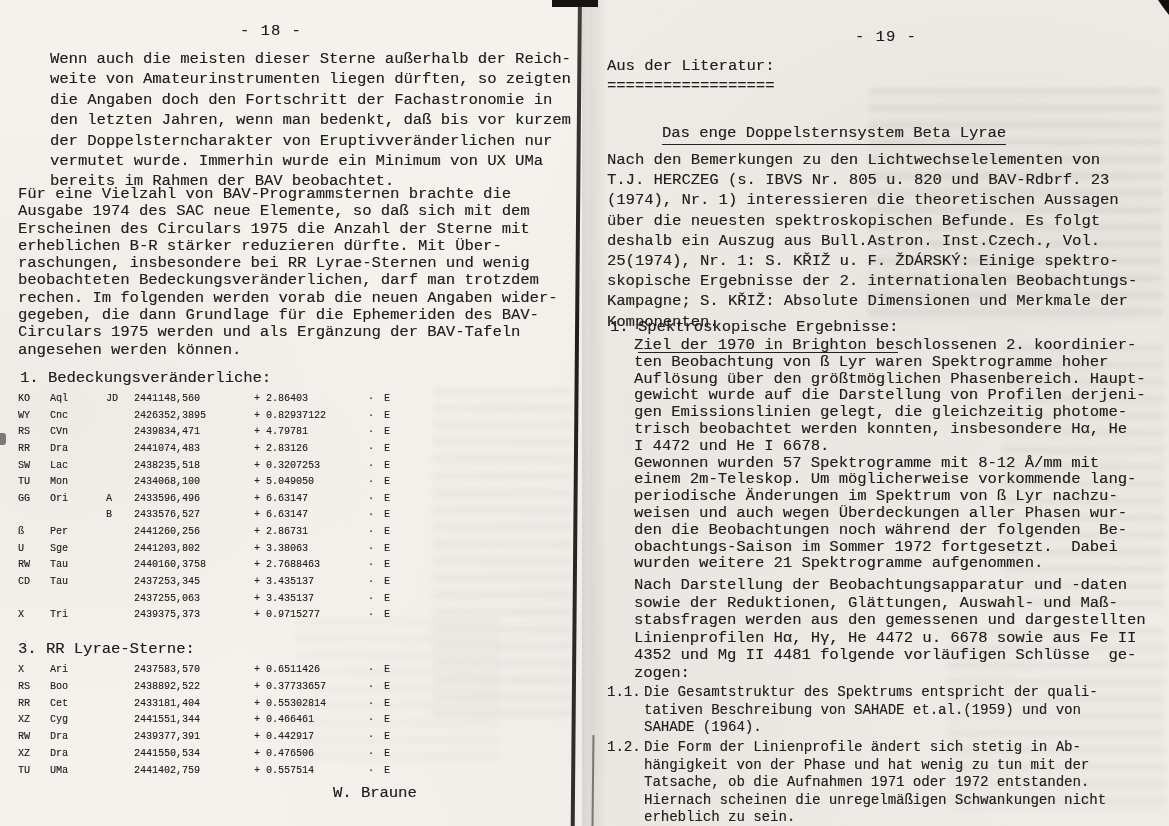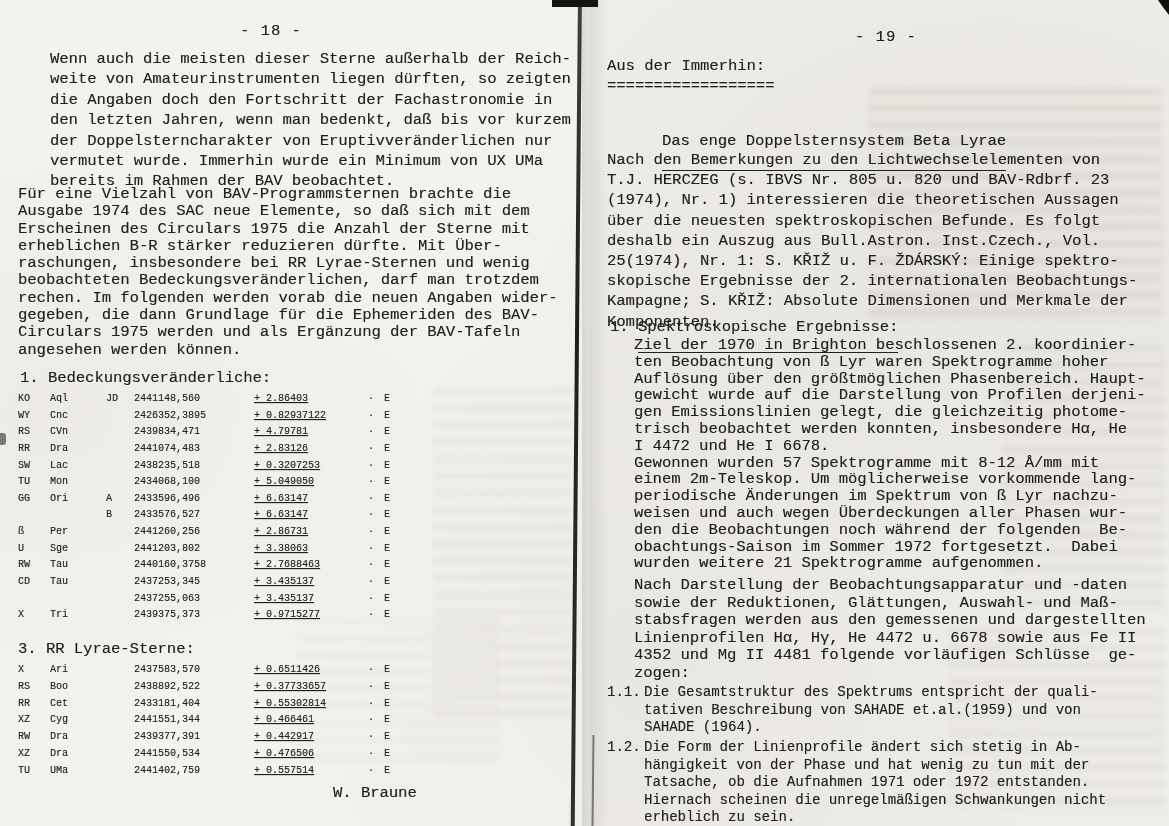--- a/index.html
+++ b/index.html
@@ -27,25 +27,25 @@
   #table1{left:18px;top:393px;}
   #t2-title{left:18px;top:640px;}
   #table2{left:18px;top:664px;}
   #p18-sign{left:333px;top:784px;}
   
   .trow{display:flex;align-items:flex-start;height:16.65px;
     font-size:10px;white-space:pre;
     text-shadow:0.35px 0.35px 0 rgba(25,25,25,0.4);}
   #table2 .trow{height:16.8px;}
   .c1{width:32px;}.c2{width:56px;}.c3{width:28px;}
-  .c4{width:120px;}.c5{width:114px;text-decoration:underline;}.c6{width:16px;}
+  .c4{width:120px;}.c5{width:114px;}.c6{width:16px;}
   
   #p19-num{left:855px;top:28px;}
   #p19-lit{left:607px;top:56px;line-height:20px;}
-  #p19-title{left:662px;top:132px;border-bottom:1.6px solid #22211f;padding-bottom:20px;}
+  #p19-title{left:662px;top:124px;border-bottom:1.6px solid #22211f;padding-bottom:2px;}
   #p19-intro{left:607px;top:150px;line-height:20.2px;}
   #sec1-head{left:610px;top:318px;}
   #sec1-head .sec-title{border-bottom:1.6px solid #22211f;padding-bottom:16px;}
   #sec1-body{left:634px;top:337px;line-height:16.8px;}
   #sec1-para2{left:634px;top:577px;line-height:17.6px;}
   .item{position:absolute;left:607px;white-space:pre;line-height:17.6px;
     padding-left:37px;font-size:14px;
     text-shadow:0.35px 0.35px 0 rgba(25,25,25,0.4);}
   .item .num{display:inline-block;width:37px;margin-left:-37px;}
   #item11{top:684px;}
@@ -119,21 +119,21 @@
 angesehen werden können.</pre>
   <pre class="pre" id="t1-title">1. Bedeckungsveränderliche:</pre>
   <div class="pre" id="table1"><div class="trow"><span class="c1">KO</span><span class="c2">Aql</span><span class="c3">JD</span><span class="c4">2441148,560</span><span class="c5">+ 2.86403</span><span class="c6">·</span><span class="c7">E</span></div><div class="trow"><span class="c1">WY</span><span class="c2">Cnc</span><span class="c3"></span><span class="c4">2426352,3895</span><span class="c5">+ 0.82937122</span><span class="c6">·</span><span class="c7">E</span></div><div class="trow"><span class="c1">RS</span><span class="c2">CVn</span><span class="c3"></span><span class="c4">2439834,471</span><span class="c5">+ 4.79781</span><span class="c6">·</span><span class="c7">E</span></div><div class="trow"><span class="c1">RR</span><span class="c2">Dra</span><span class="c3"></span><span class="c4">2441074,483</span><span class="c5">+ 2.83126</span><span class="c6">·</span><span class="c7">E</span></div><div class="trow"><span class="c1">SW</span><span class="c2">Lac</span><span class="c3"></span><span class="c4">2438235,518</span><span class="c5">+ 0.3207253</span><span class="c6">·</span><span class="c7">E</span></div><div class="trow"><span class="c1">TU</span><span class="c2">Mon</span><span class="c3"></span><span class="c4">2434068,100</span><span class="c5">+ 5.049050</span><span class="c6">·</span><span class="c7">E</span></div><div class="trow"><span class="c1">GG</span><span class="c2">Ori</span><span class="c3">A</span><span class="c4">2433596,496</span><span class="c5">+ 6.63147</span><span class="c6">·</span><span class="c7">E</span></div><div class="trow"><span class="c1"></span><span class="c2"></span><span class="c3">B</span><span class="c4">2433576,527</span><span class="c5">+ 6.63147</span><span class="c6">·</span><span class="c7">E</span></div><div class="trow"><span class="c1">ß</span><span class="c2">Per</span><span class="c3"></span><span class="c4">2441260,256</span><span class="c5">+ 2.86731</span><span class="c6">·</span><span class="c7">E</span></div><div class="trow"><span class="c1">U</span><span class="c2">Sge</span><span class="c3"></span><span class="c4">2441203,802</span><span class="c5">+ 3.38063</span><span class="c6">·</span><span class="c7">E</span></div><div class="trow"><span class="c1">RW</span><span class="c2">Tau</span><span class="c3"></span><span class="c4">2440160,3758</span><span class="c5">+ 2.7688463</span><span class="c6">·</span><span class="c7">E</span></div><div class="trow"><span class="c1">CD</span><span class="c2">Tau</span><span class="c3"></span><span class="c4">2437253,345</span><span class="c5">+ 3.435137</span><span class="c6">·</span><span class="c7">E</span></div><div class="trow"><span class="c1"></span><span class="c2"></span><span class="c3"></span><span class="c4">2437255,063</span><span class="c5">+ 3.435137</span><span class="c6">·</span><span class="c7">E</span></div><div class="trow"><span class="c1">X</span><span class="c2">Tri</span><span class="c3"></span><span class="c4">2439375,373</span><span class="c5">+ 0.9715277</span><span class="c6">·</span><span class="c7">E</span></div></div>
   <pre class="pre" id="t2-title">3. RR Lyrae-Sterne:</pre>
   <div class="pre" id="table2"><div class="trow"><span class="c1">X</span><span class="c2">Ari</span><span class="c3"></span><span class="c4">2437583,570</span><span class="c5">+ 0.6511426</span><span class="c6">·</span><span class="c7">E</span></div><div class="trow"><span class="c1">RS</span><span class="c2">Boo</span><span class="c3"></span><span class="c4">2438892,522</span><span class="c5">+ 0.37733657</span><span class="c6">·</span><span class="c7">E</span></div><div class="trow"><span class="c1">RR</span><span class="c2">Cet</span><span class="c3"></span><span class="c4">2433181,404</span><span class="c5">+ 0.55302814</span><span class="c6">·</span><span class="c7">E</span></div><div class="trow"><span class="c1">XZ</span><span class="c2">Cyg</span><span class="c3"></span><span class="c4">2441551,344</span><span class="c5">+ 0.466461</span><span class="c6">·</span><span class="c7">E</span></div><div class="trow"><span class="c1">RW</span><span class="c2">Dra</span><span class="c3"></span><span class="c4">2439377,391</span><span class="c5">+ 0.442917</span><span class="c6">·</span><span class="c7">E</span></div><div class="trow"><span class="c1">XZ</span><span class="c2">Dra</span><span class="c3"></span><span class="c4">2441550,534</span><span class="c5">+ 0.476506</span><span class="c6">·</span><span class="c7">E</span></div><div class="trow"><span class="c1">TU</span><span class="c2">UMa</span><span class="c3"></span><span class="c4">2441402,759</span><span class="c5">+ 0.557514</span><span class="c6">·</span><span class="c7">E</span></div></div>
   <pre class="pre" id="p18-sign">W. Braune</pre>
 </div>
 
 <div>
   <pre class="pre page-num" id="p19-num">- 19 -</pre>
-  <pre class="pre" id="p19-lit"><span>Aus der Immerhin:</span>
+  <pre class="pre" id="p19-lit"><span>Aus der Literatur:</span>
 <span>==================</span></pre>
   <pre class="pre" id="p19-title">Das enge Doppelsternsystem Beta Lyrae</pre>
   <pre class="pre" id="p19-intro">Nach den Bemerkungen zu den Lichtwechselelementen von
 T.J. HERCZEG (s. IBVS Nr. 805 u. 820 und BAV-Rdbrf. 23
 (1974), Nr. 1) interessieren die theoretischen Aussagen
 über die neuesten spektroskopischen Befunde. Es folgt
 deshalb ein Auszug aus Bull.Astron. Inst.Czech., Vol.
 25(1974), Nr. 1: S. KŘIŽ u. F. ŽDÁRSKÝ: Einige spektro-
 skopische Ergebnisse der 2. internationalen Beobachtungs-
 Kampagne; S. KŘIŽ: Absolute Dimensionen und Merkmale der

